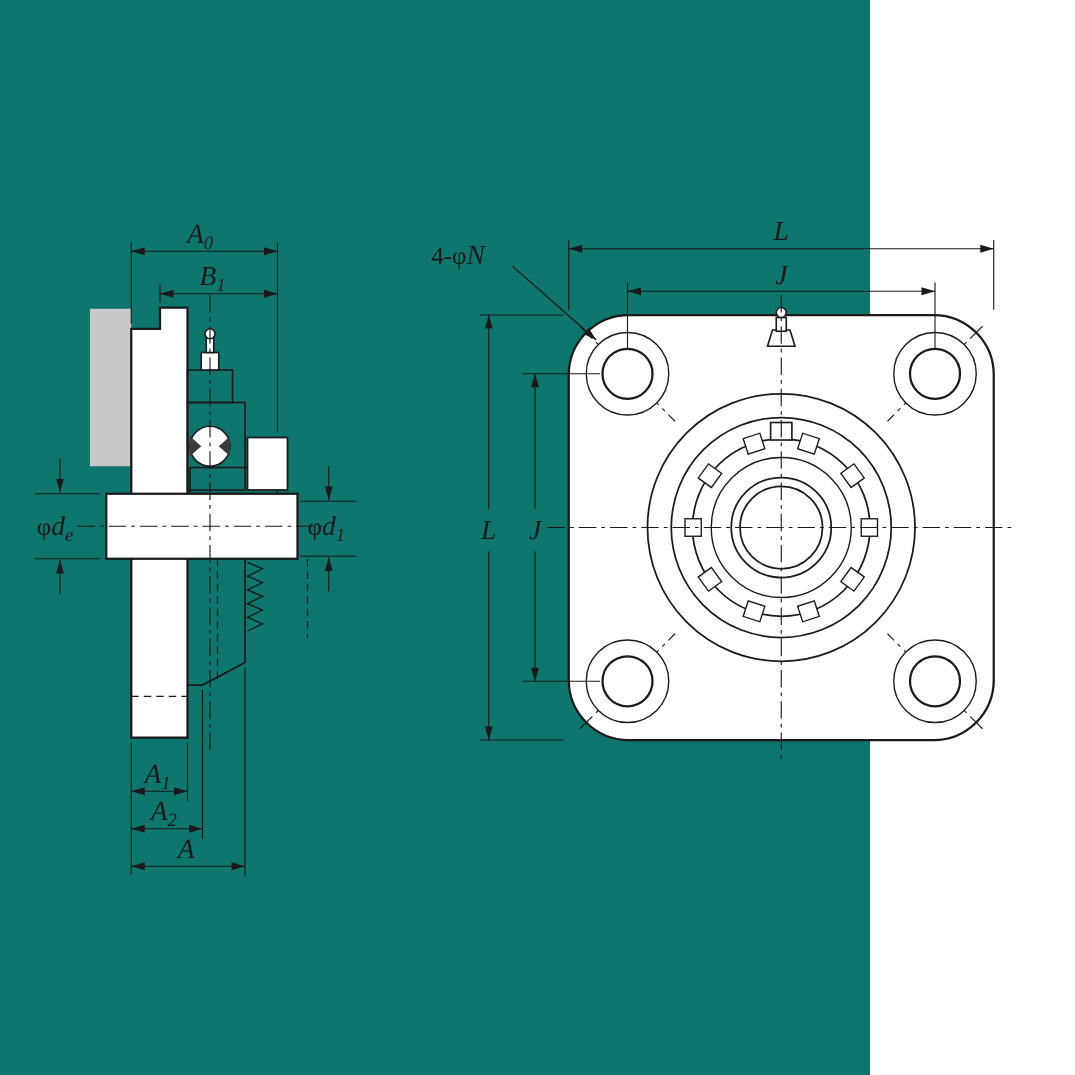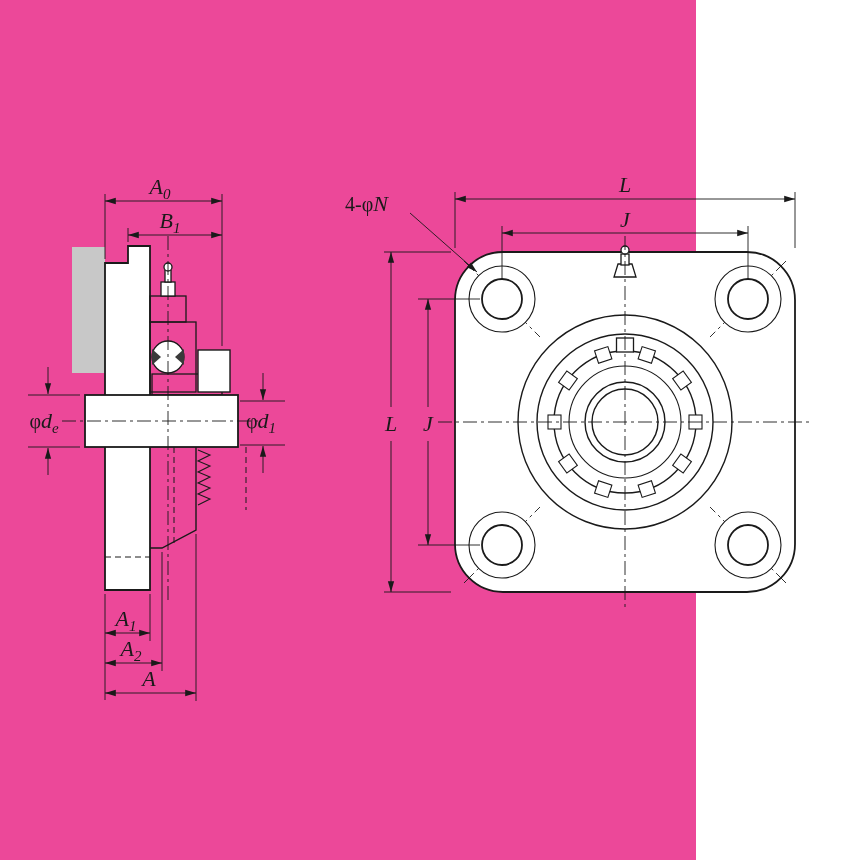--- a/index.html
+++ b/index.html
@@ -1,16 +1,16 @@
 <!DOCTYPE html>
 <html><head>
 <meta charset="utf-8">
 <style>
   html,body{margin:0;padding:0;background:#ffffff;}
-  .stage{width:696px;height:860px;position:relative;background:#ec4899;}
+  .stage{width:696px;height:860px;position:relative;background:#0f766e;}
   svg{display:block;}
   
   .ln   {stroke:#1a1a1a;fill:none;}
   .wln  {stroke:#1a1a1a;fill:#ffffff;}
   .s18  {stroke-width:1.8;}
   .s14  {stroke-width:1.4;}
   .s13  {stroke-width:1.3;}
   .s11  {stroke-width:1.1;}
   .dl   {stroke:#1a1a1a;stroke-width:0.9;fill:none;}
   .cl   {stroke:#1a1a1a;stroke-width:0.9;fill:none;stroke-dasharray:14 4 3 4;}

